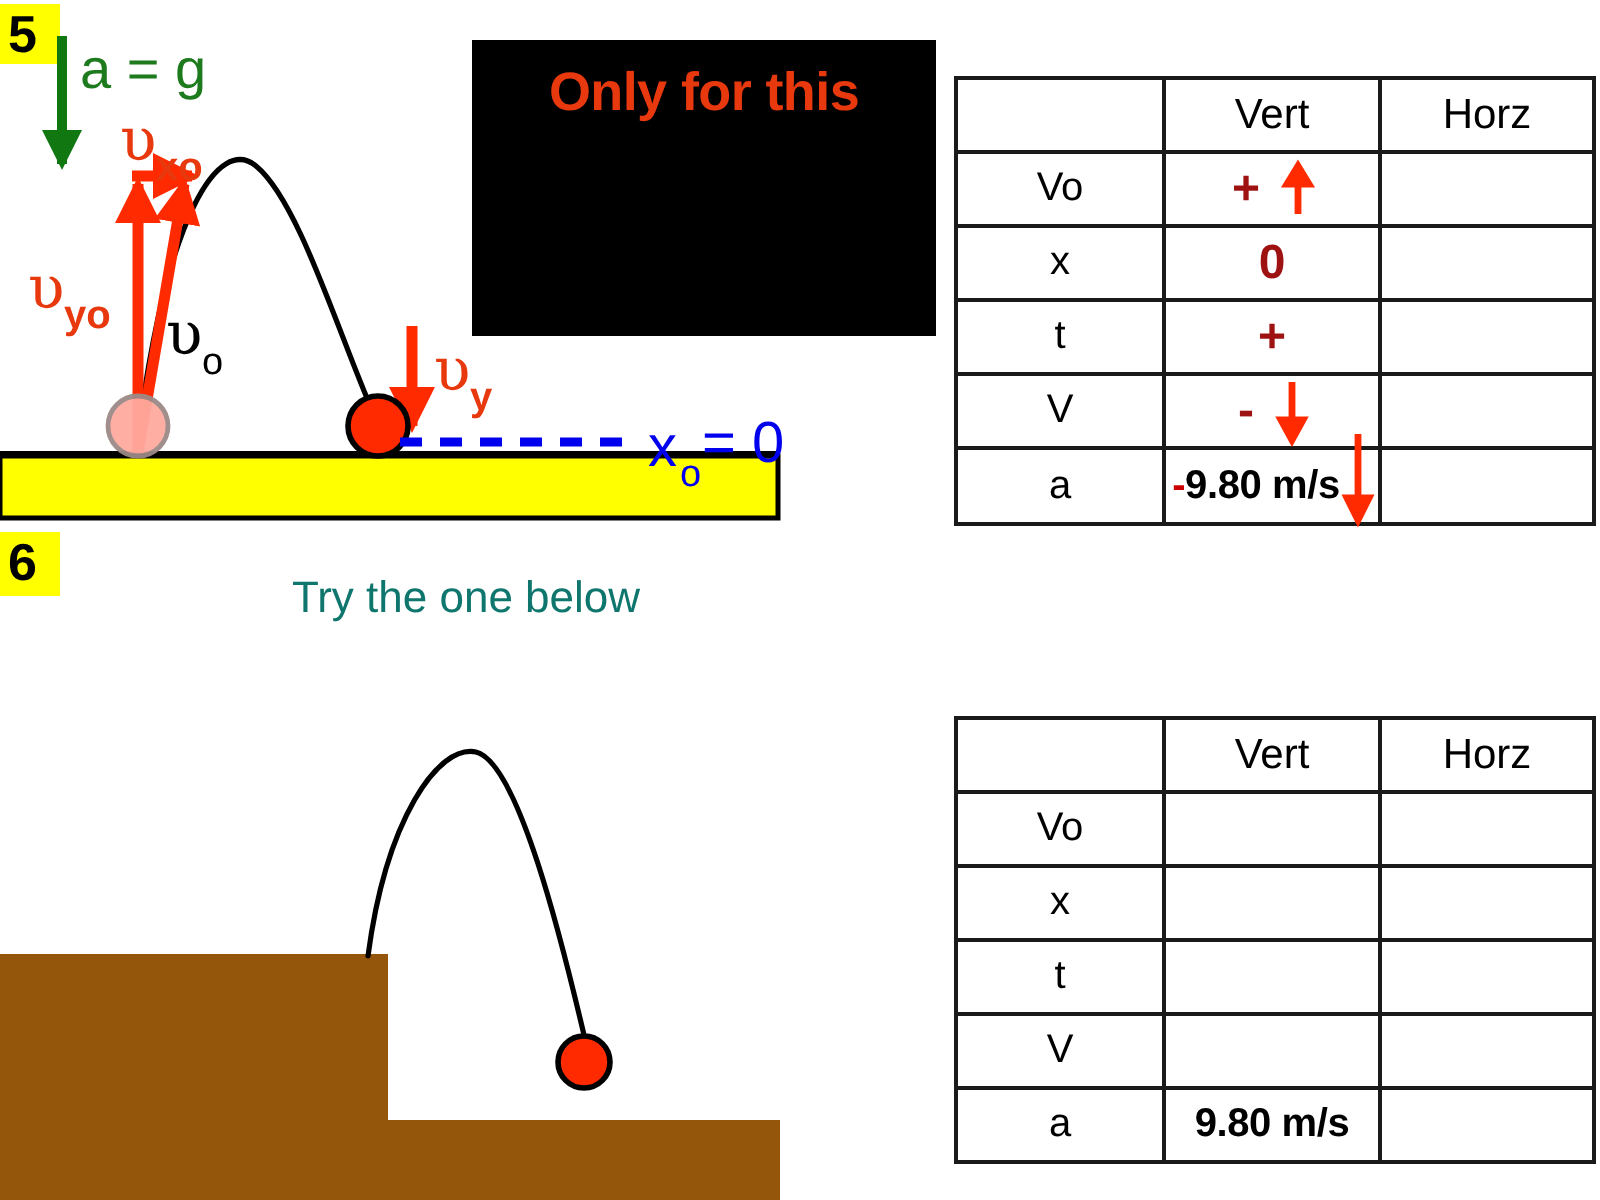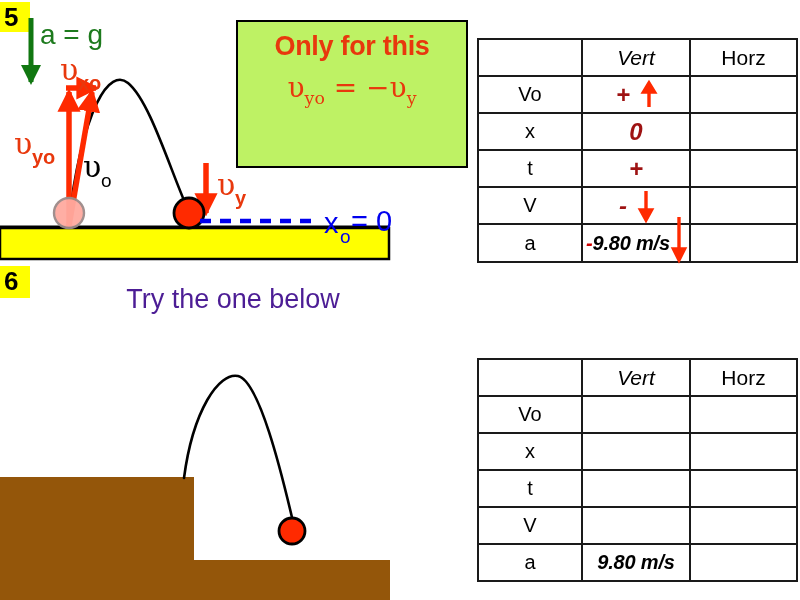--- a/index.html
+++ b/index.html
@@ -41,21 +41,21 @@
   }
   #figure-top svg { display: block; }
 
   
   #callout-box {
     position: absolute;
     left: 236px;
     top: 20px;
     width: 232px;
     height: 148px;
-    background: #bef264;
+    background: #000000;
     border: 2px solid #000000;
     box-sizing: border-box;
     text-align: center;
     color: #e8380d;
   }
   #callout-box .callout-line {
     font-family: "Liberation Sans", sans-serif;
     font-weight: bold;
     font-size: 27px;
     line-height: 33px;
@@ -83,23 +83,23 @@
   }
 
   
   #try-text {
     position: absolute;
     left: 0px;
     top: 282px;
     width: 466px;
     text-align: center;
     font-family: "Liberation Sans", sans-serif;
-    font-size: 27px;
+    font-size: 22px;
     line-height: 34px;
-    color: #4c1d95;
+    color: #0f766e;
   }
 
   
   #figure-bottom {
     position: absolute;
     left: 0px;
     top: 350px;
     width: 470px;
     height: 250px;
   }
@@ -118,21 +118,21 @@
     padding: 0;
     text-align: center;
     vertical-align: middle;
     font-family: "Liberation Sans", sans-serif;
     font-size: 20px;
     color: #000000;
     position: relative;
     overflow: visible;
   }
   .phys-table td.col-label { width: 102px; }
-  .phys-table td.col-vert  { width: 106px; font-style: italic; }
+  .phys-table td.col-vert  { width: 106px; }
   .phys-table td.col-horz  { width: 105px; }
   .phys-table td.hdr {
     font-size: 21px;
     color: #000000;
   }
   #table-top    { left: 477px; top: 38px; }
   #table-bottom { left: 477px; top: 358px; }
 
   .val-redish {
     color: #9e1212;
@@ -219,23 +219,20 @@
     <text x="40" y="44" font-family="Liberation Sans, sans-serif" font-size="28" fill="#1d7a1d">a = g</text>
 
     <text x="324" y="233" font-family="Liberation Sans, sans-serif" font-size="29" fill="#0000ee">x</text>
     <text x="340" y="243" font-family="Liberation Sans, sans-serif" font-size="19" fill="#0000ee">o</text>
     <text x="351" y="231" font-family="Liberation Sans, sans-serif" font-size="29" fill="#0000ee">= 0</text>
   </svg>
 </div>
 
 <div id="callout-box">
   <div class="callout-line">Only for this</div>
-  <div class="callout-eq">
-    <span>υ</span><span class="sub">yo</span><span> = −</span><span>υ</span><span class="sub">y</span>
-  </div>
 </div>
 
 <div id="try-text">Try the one below</div>
 
 <div id="figure-bottom">
   <svg width="470" height="250" viewBox="0 0 470 250" xmlns="http://www.w3.org/2000/svg">
 
     <rect x="0" y="127" width="194" height="123" fill="#94560a"></rect>
 
     <rect x="194" y="210" width="196" height="40" fill="#94560a"></rect>

